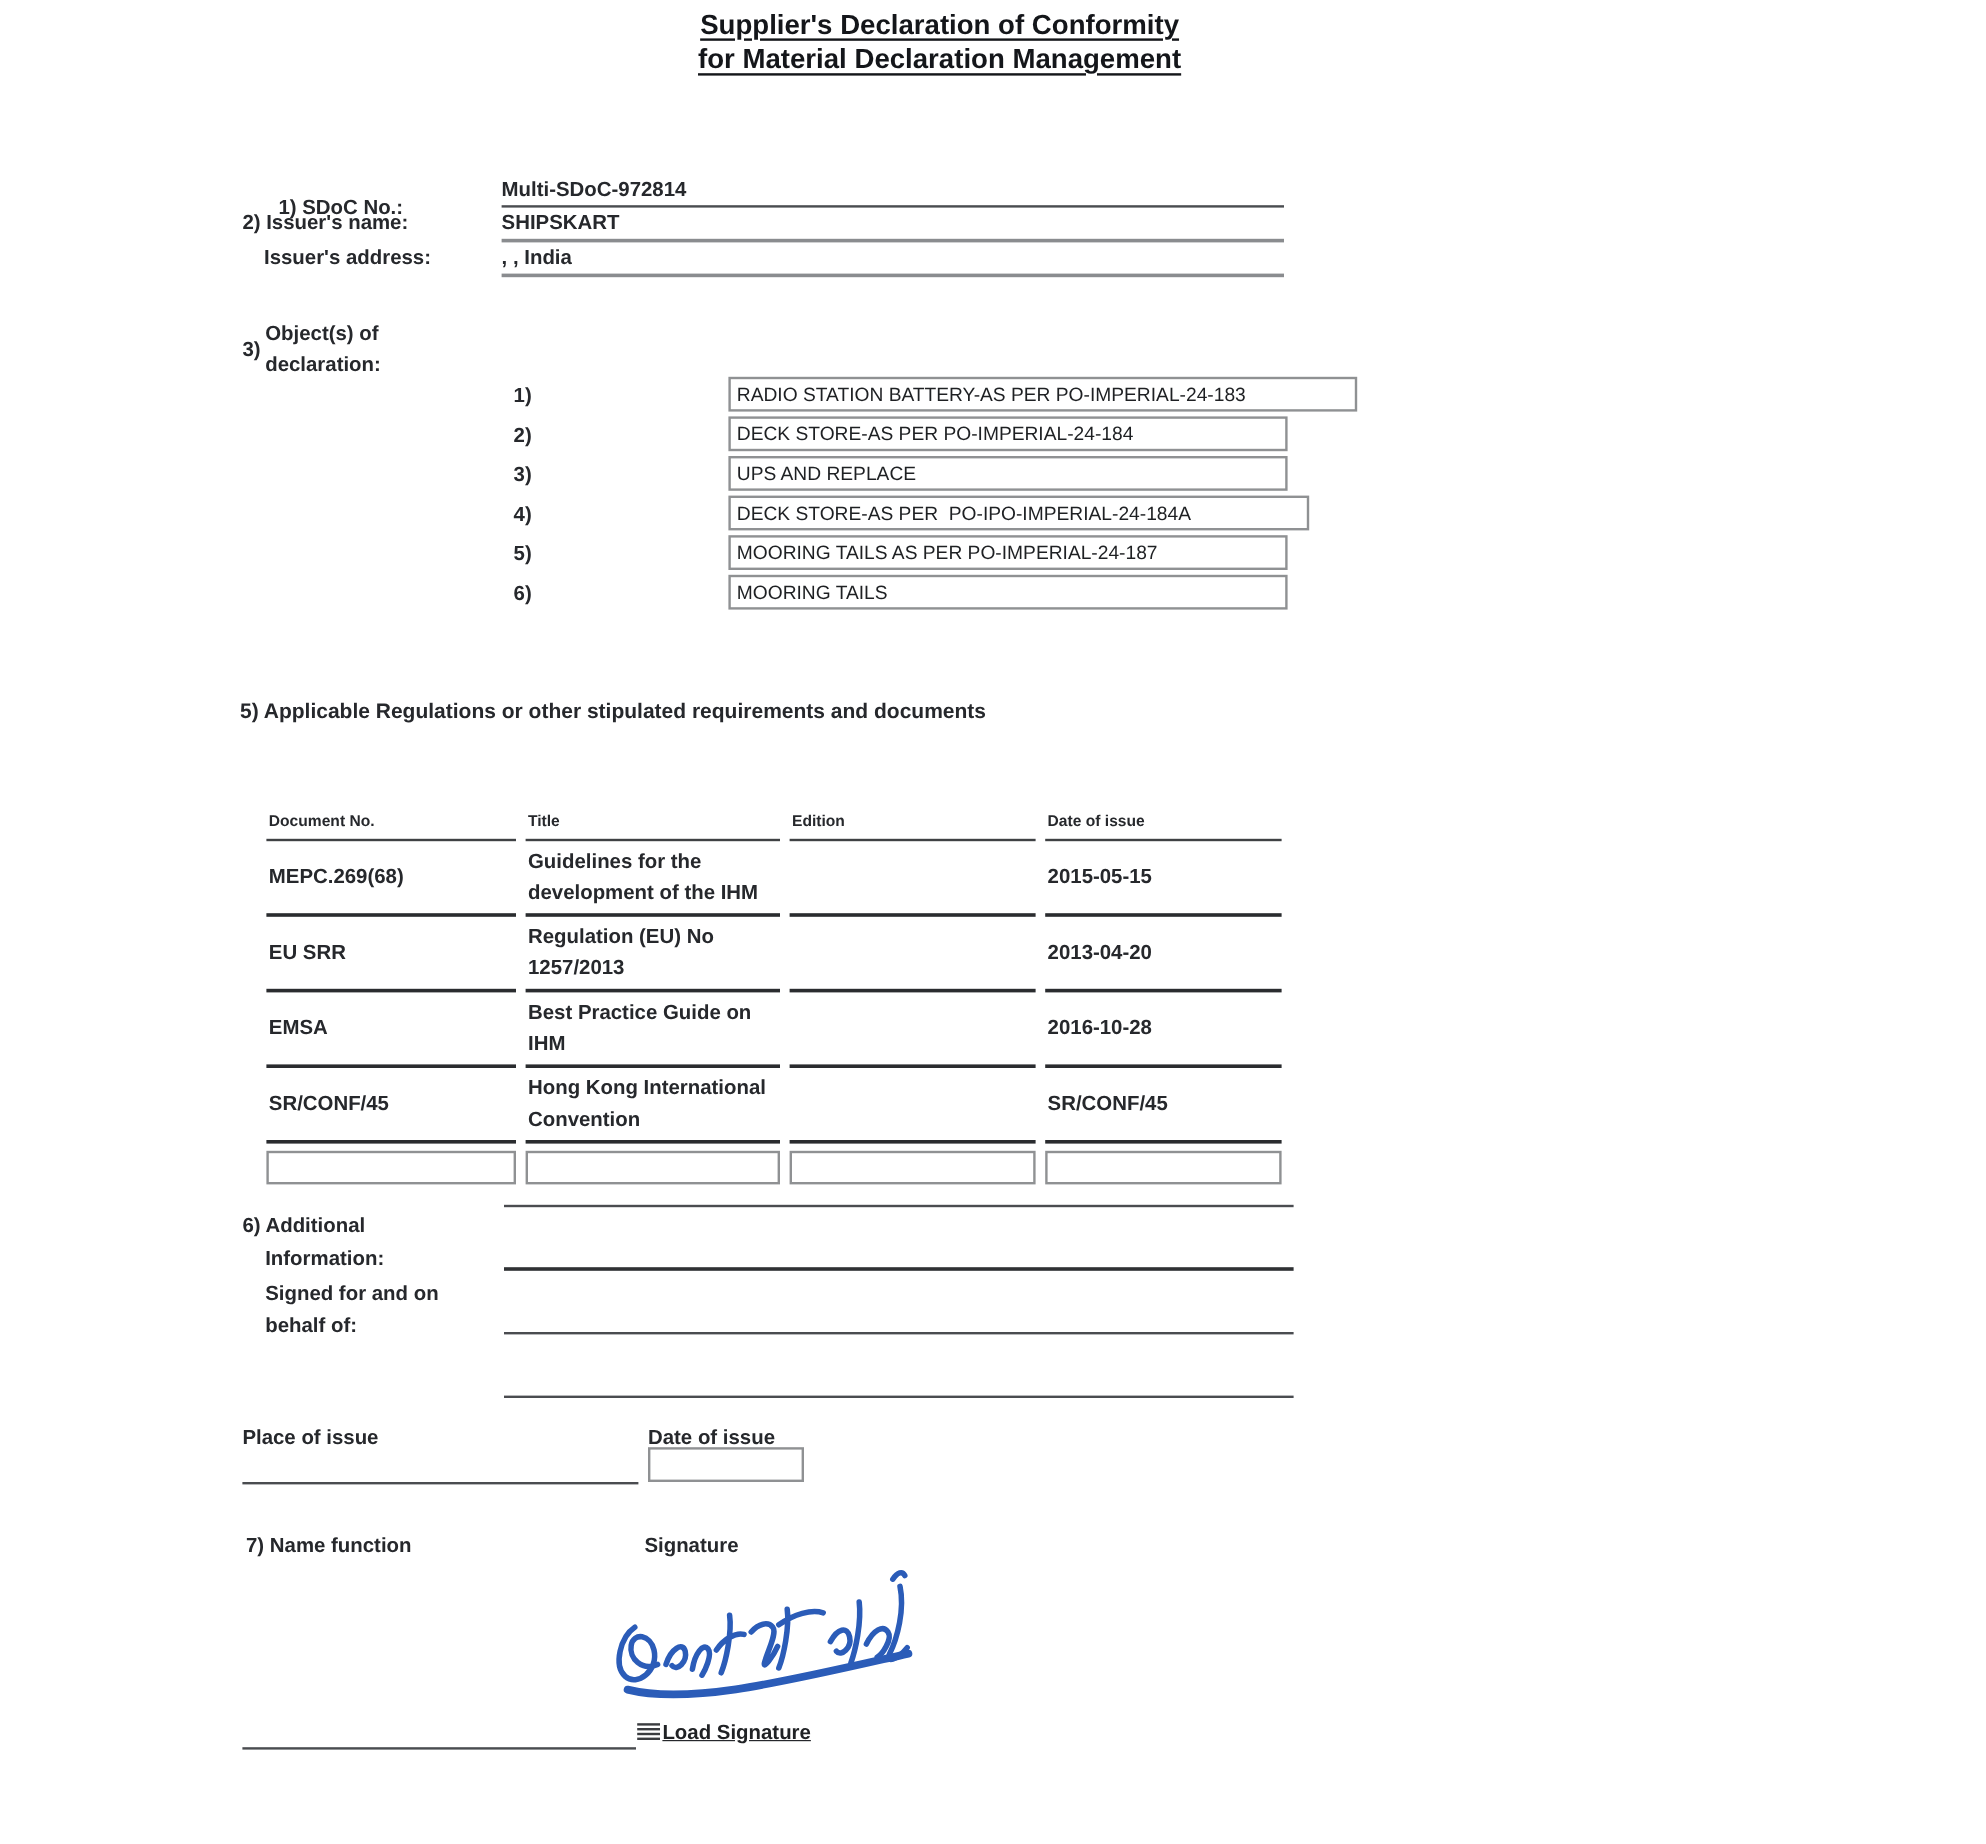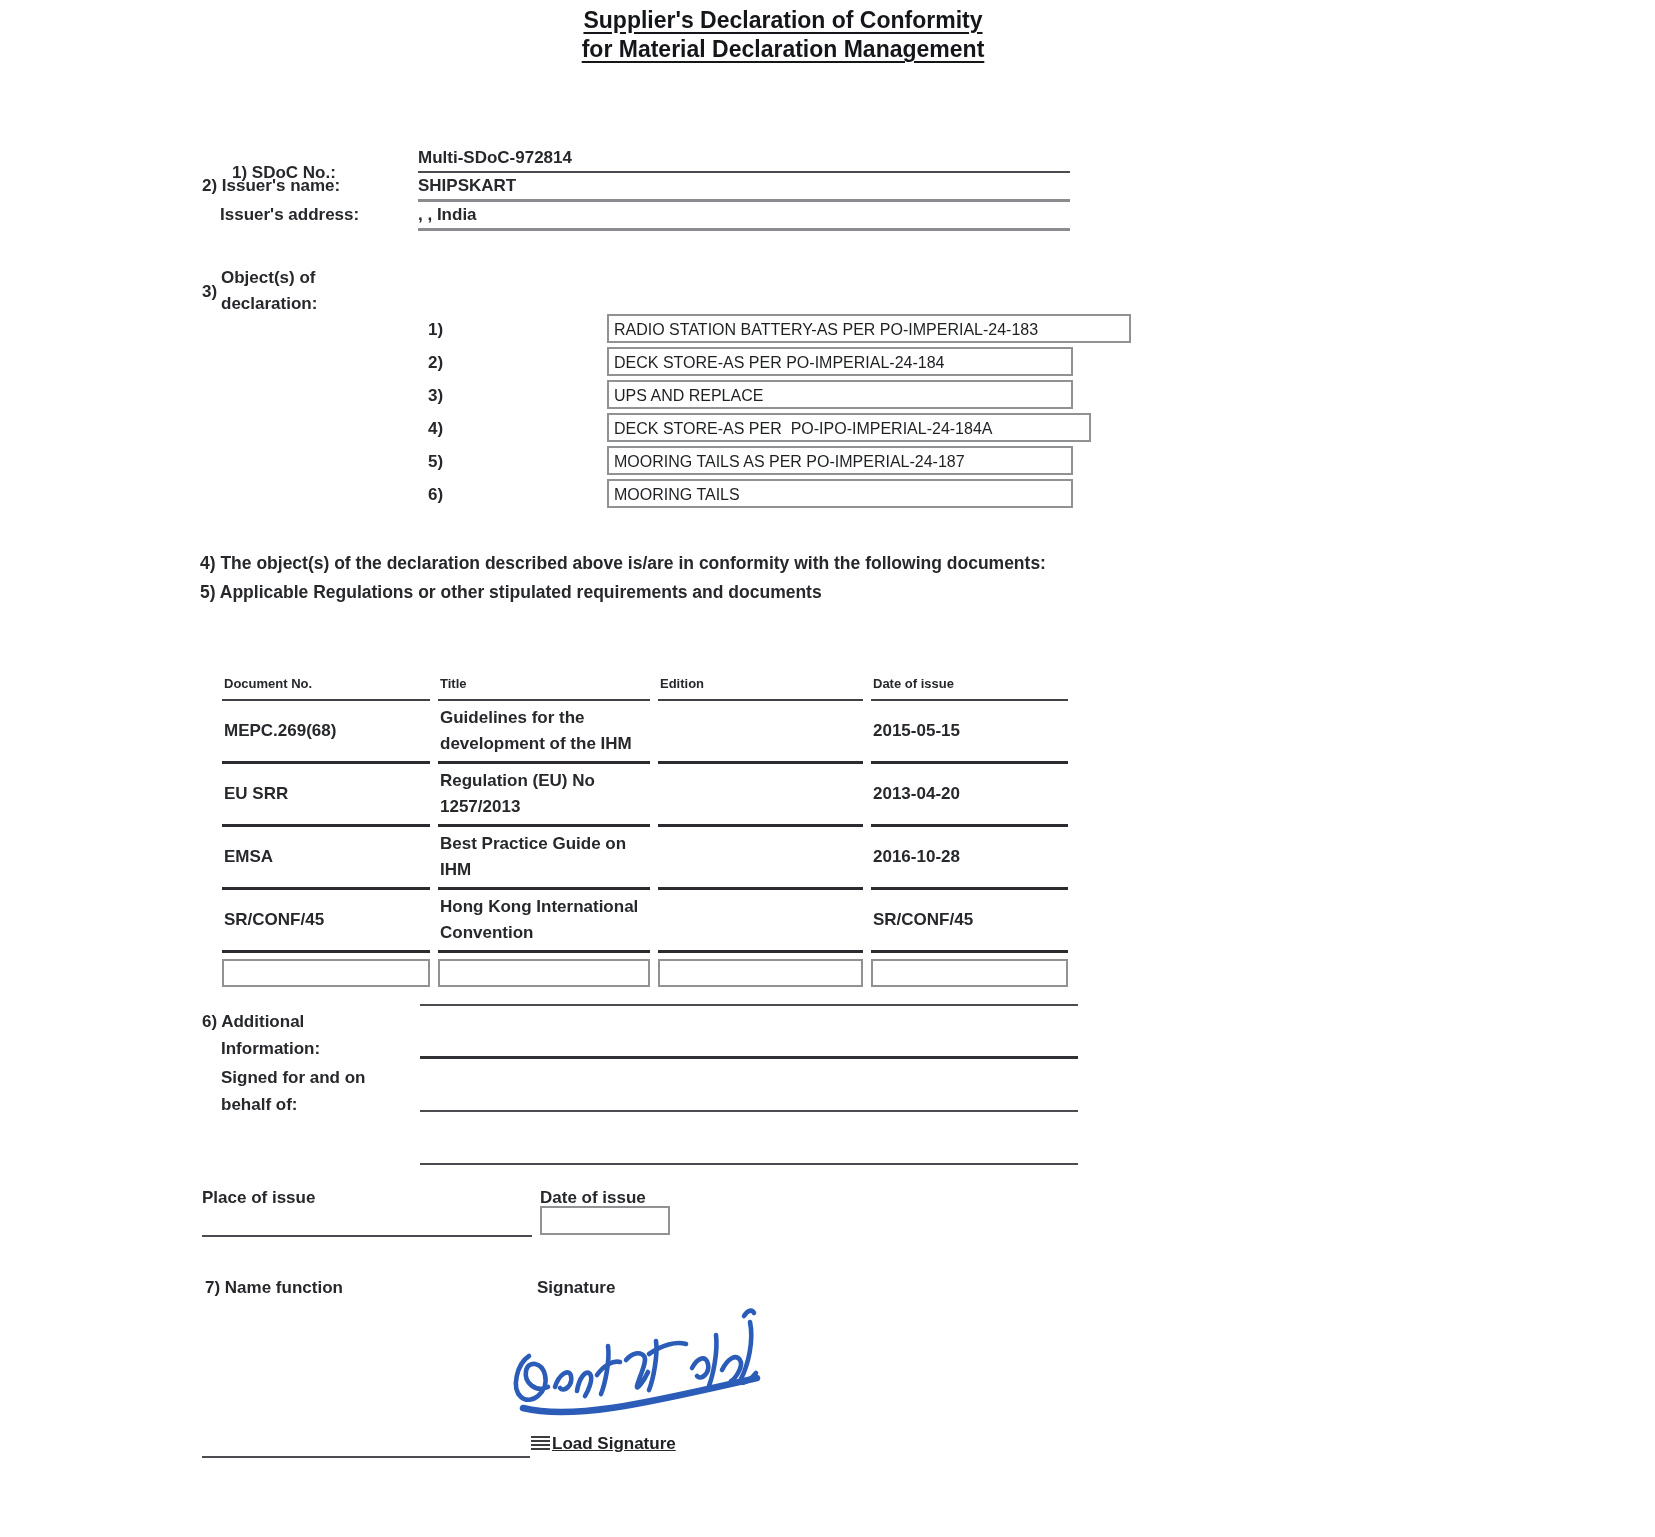--- a/index.html
+++ b/index.html
@@ -95,21 +95,20 @@
   <div class="abs lbl" style="left:428px;top:452px;">5)</div>
   <div class="inputbox" style="left:607px;top:446px;width:466px;height:29px;">
     <span class="boxtext">MOORING TAILS AS PER PO-IMPERIAL-24-187</span>
   </div>
 
   <div class="abs lbl" style="left:428px;top:485px;">6)</div>
   <div class="inputbox" style="left:607px;top:479px;width:466px;height:29px;">
     <span class="boxtext">MOORING TAILS</span>
   </div>
 
-  <div class="abs lbl" style="left:200px;top:553px;font-size:17.5px;">4) The object(s) of the declaration described above is/are in conformity with the following documents:</div>
   <div class="abs lbl" style="left:200px;top:582px;font-size:17.5px;">5) Applicable Regulations or other stipulated requirements and documents</div>
 
   <table class="doc-table">
     <colgroup>
       <col style="width:208px">
         <col style="width:212px">
         <col style="width:205px">
         <col style="width:197px">
     </colgroup>
     <thead>

